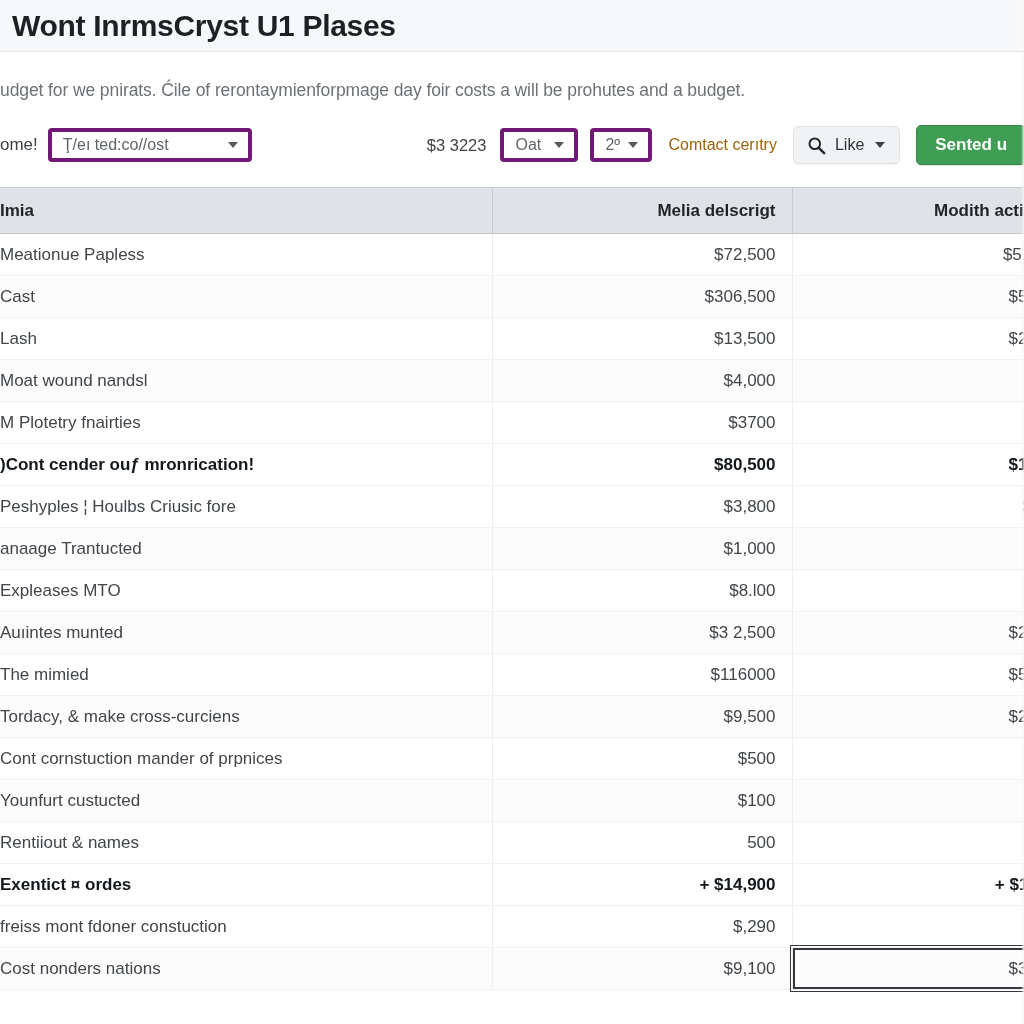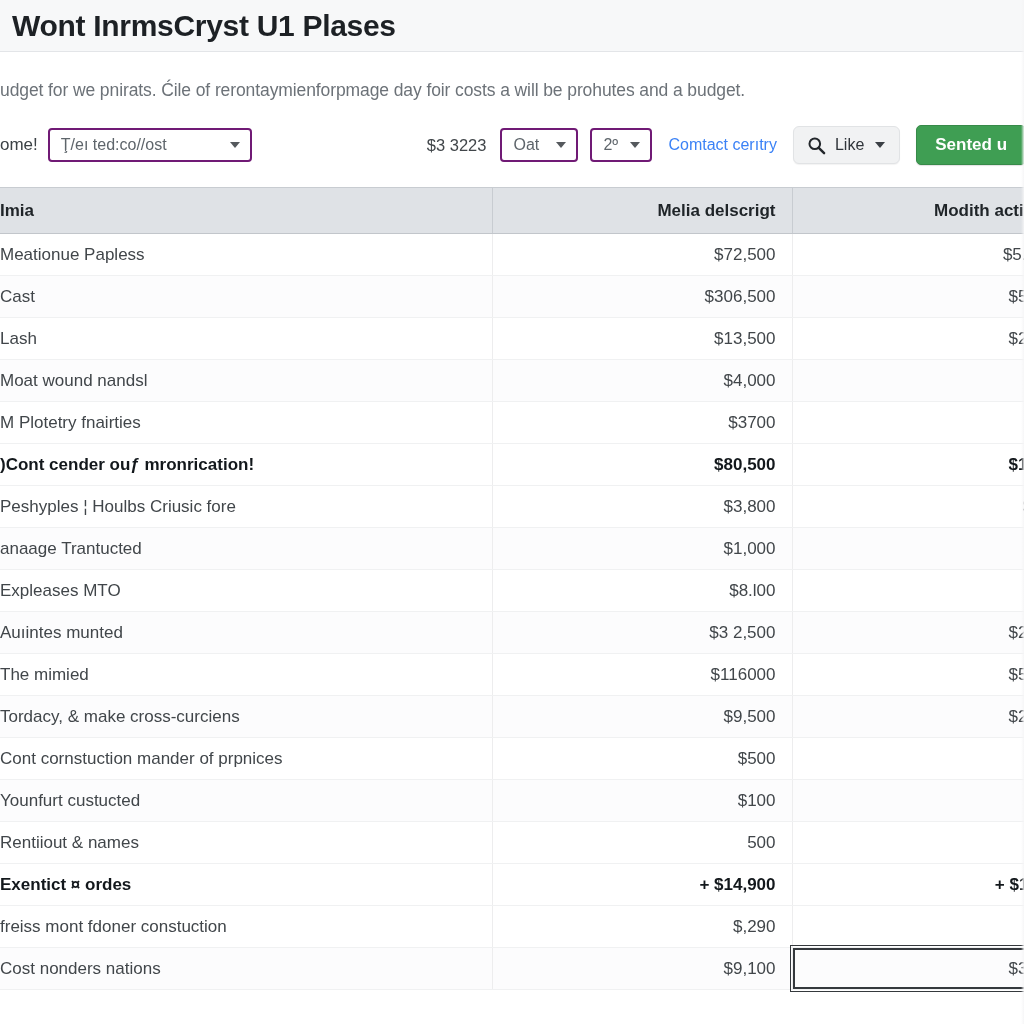--- a/index.html
+++ b/index.html
@@ -68,21 +68,21 @@
   .tb-label {
     font-size: 17px;
     color: #3c4246;
     margin-right: 10px;
   }
   .select {
     position: relative;
     display: inline-flex;
     align-items: center;
     height: 34px;
-    border: 2px solid #701a75;
+    border: 4px solid #701a75;
     border-radius: 4px;
     background: #fff;
     padding: 0 30px 0 11px;
     font-size: 16px;
     color: #5e656b;
     min-width: 0;
   }
   .select.wide { width: 204px; }
   .select.small { width: 78px; }
   .select.tiny { width: 62px; }
@@ -97,21 +97,21 @@
   .amount-text {
     font-size: 16.5px;
     color: #41464a;
     margin: 0 14px 0 0;
   }
   .spacer-mid { flex: 0 0 175px; }
   .gap8 { width: 12px; flex: none; }
   .gap14 { width: 16px; flex: none; }
   .plain-text {
     font-size: 16px;
-    color: #3b82f6;
+    color: #a16207;
   }
   .search-btn {
     display: inline-flex;
     align-items: center;
     gap: 9px;
     height: 38px;
     background: #f1f2f3;
     border: 1px solid #e1e3e5;
     border-radius: 6px;
     padding: 0 14px 0 13px;

